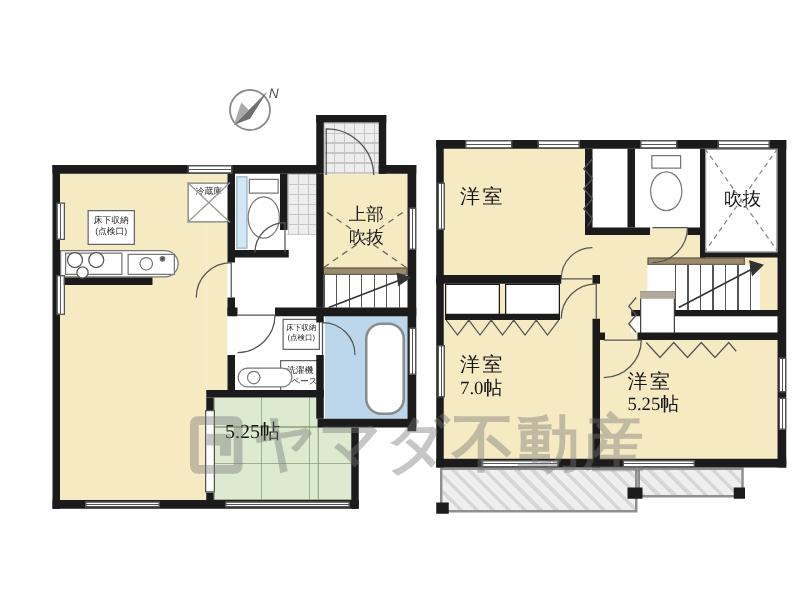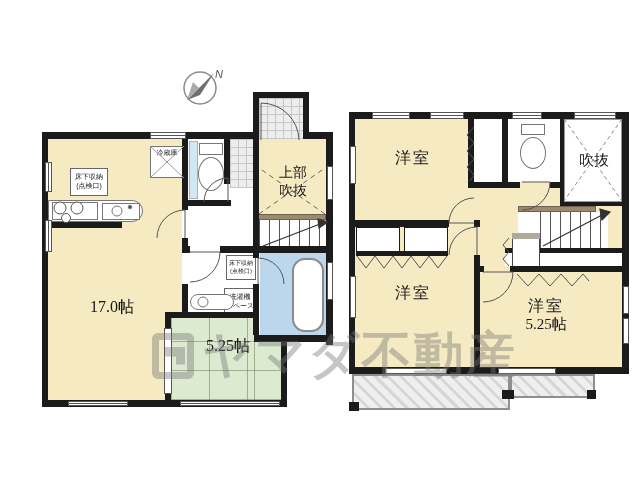--- a/index.html
+++ b/index.html
@@ -19,21 +19,21 @@
                      repeating-linear-gradient(90deg,#c6c6c6 0 1px, transparent 1px 8px);}
   .hatch{position:absolute;background:repeating-linear-gradient(45deg,#d7d7d7 0 3px,#efefef 3px 9px);
          border:2px solid #8f8f8f;}
   .treads{position:absolute;background-color:#fff;
     background-image:repeating-linear-gradient(90deg,#555 0 1px, transparent 1px 10px);}
   .whitebox{position:absolute;background:#fff;}
   .winh{position:absolute;border:1px solid #555;
     background:linear-gradient(#fff 0 44%,#555 44% 56%,#fff 56% 100%);}
   .winv{position:absolute;border:1px solid #555;
     background:linear-gradient(90deg,#fff 0 44%,#555 44% 56%,#fff 56% 100%);}
-  .room-label{position:absolute;text-align:center;color:#161616;line-height:1.2;}
+  .room-label{position:absolute;text-align:left;color:#161616;line-height:1.2;}
   .room-label .nm{display:block;font-size:17px;letter-spacing:2px;}
   .room-label .sz{display:block;font-size:16px;}
   .mid-label{position:absolute;text-align:center;color:#161616;font-size:14px;line-height:1.25;}
   .tiny{position:absolute;background:#fff;border:1px solid #666;color:#222;
         display:flex;flex-direction:column;align-items:center;justify-content:center;
         font-size:7px;line-height:1.25;text-align:center;
         font-family:"Liberation Sans","DejaVu Sans",sans-serif;}
   .fixture{position:absolute;background:#fff;border:1px solid #777;}
   .round{border-radius:50%;}
   #overlay{position:absolute;left:0;top:0;z-index:30;pointer-events:none;}
@@ -164,34 +164,34 @@
   <div class="winh" style="left:512px;top:112px;width:30px;height:7px;"></div>
   <div class="winh" style="left:574px;top:112px;width:42px;height:7px;"></div>
   <div class="winv" style="left:350px;top:146px;width:6px;height:38px;"></div>
   <div class="winv" style="left:350px;top:276px;width:6px;height:42px;"></div>
   <div class="winv" style="left:623px;top:286px;width:6px;height:28px;"></div>
   <div class="winv" style="left:623px;top:318px;width:6px;height:26px;"></div>
   <div class="winh" style="left:385px;top:368px;width:62px;height:6px;"></div>
   <div class="winh" style="left:498px;top:368px;width:58px;height:6px;"></div>
 
   <div class="room-label" style="left:64px;top:297px;width:96px;">
-    <span class="sz">17.0帖</span>
   </div>
   <div class="room-label" style="left:180px;top:336px;width:96px;z-index:20;">
     <span class="sz">5.25帖</span>
   </div>
   <div class="mid-label" style="left:264px;top:164px;width:58px;z-index:20;">
     <span>上部</span><br>
     <span>吹抜</span>
   </div>
   <div class="room-label" style="left:368px;top:148px;width:90px;font-size:15px;">
     <span class="nm" style="font-size:16px;">洋室</span>
   </div>
   <div class="room-label" style="left:368px;top:283px;width:90px;z-index:20;">
     <span class="nm" style="font-size:16px;">洋室</span>
+    <span class="sz" style="font-size:15px;">7.0帖</span>
   </div>
   <div class="room-label" style="left:502px;top:296px;width:88px;z-index:20;">
     <span class="nm" style="font-size:16px;">洋室</span>
     <span class="sz" style="font-size:15px;">5.25帖</span>
   </div>
   <div class="mid-label" style="left:568px;top:151px;width:52px;font-size:15px;z-index:20;">吹抜</div>
 
   <svg id="overlay" width="640" height="480" viewBox="0 0 640 480">
 
     <g>

